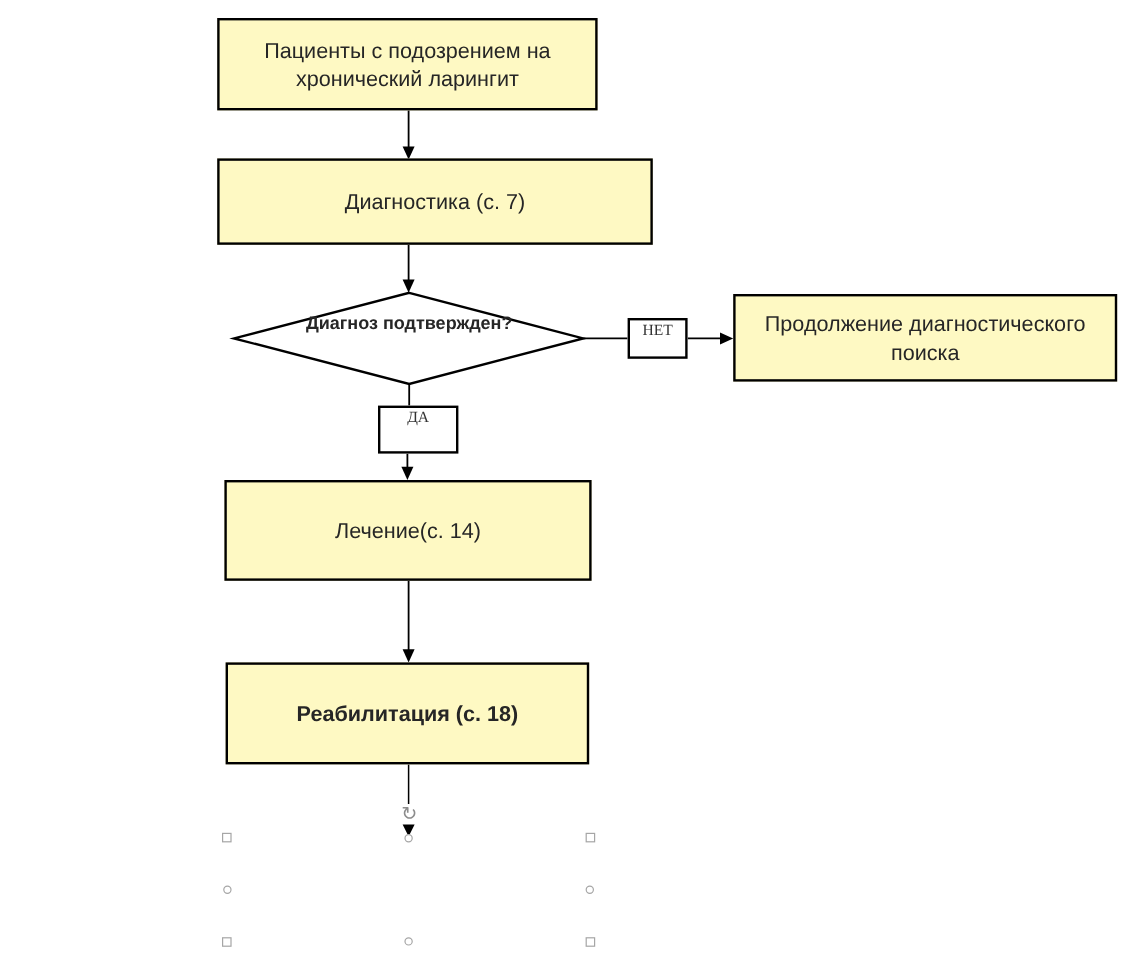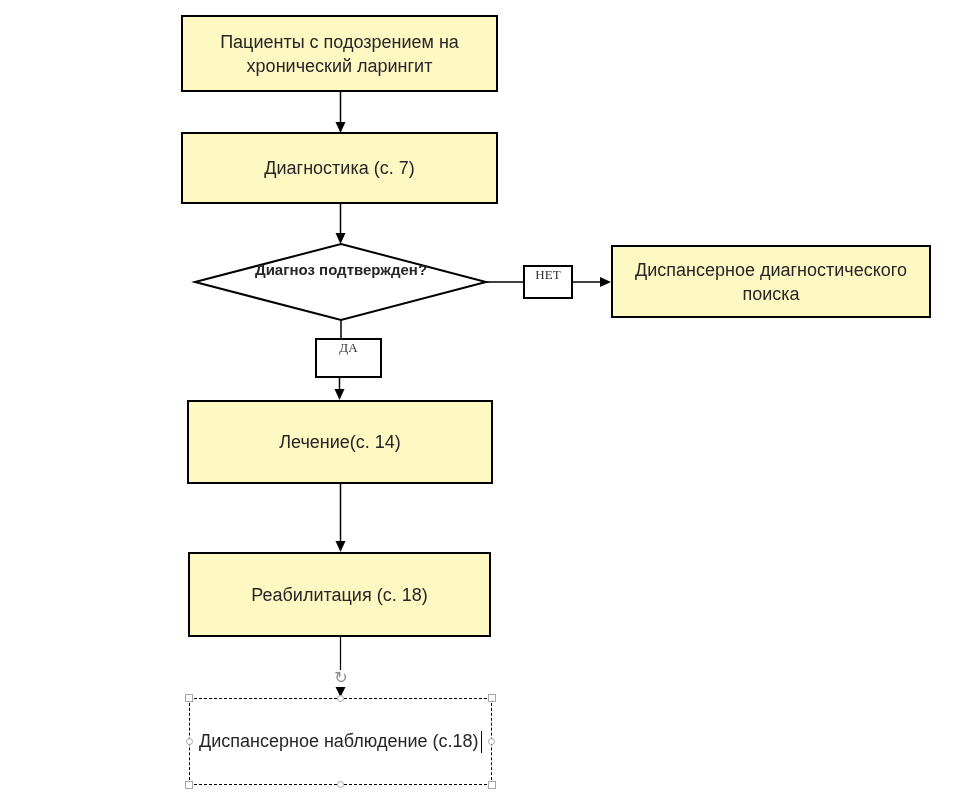--- a/index.html
+++ b/index.html
@@ -133,52 +133,48 @@
     <polygon points="340.5,552 335.5,541 345.5,541" fill="#000"></polygon>
 
     <line x1="340.5" y1="637" x2="340.5" y2="670" stroke="#000" stroke-width="1.25"></line>
     <polygon points="340.5,697 335.5,687 345.5,687" fill="#000"></polygon>
   </svg>
 
   <div class="node" style="left:181px; top:15px; width:317px; height:77px;">
     <span style="max-width:280px;">Пациенты с подозрением на хронический ларингит</span>
   </div>
 
-  <div class="node" style="left:181px; top:132px; width:317px; height:72px;">
+  <div class="node" style="left:181px; top:132px; width:363px; height:72px;">
     <span>Диагностика (с. 7)</span>
   </div>
 
   <div class="diamond-text">Диагноз подтвержден?</div>
 
   <div class="edge-label" style="left:523px; top:265px; width:50px; height:34px;">
     <span>НЕТ</span>
   </div>
 
   <div class="node" style="left:611px; top:245px; width:320px; height:73px;">
-    <span style="max-width:300px;">Диспансерное диагностического поиска</span>
+    <span style="max-width:300px;">Продолжение диагностического поиска</span>
   </div>
 
   <div class="edge-label" style="left:315px; top:338px; width:67px; height:40px;">
     <span>ДА</span>
   </div>
 
   <div class="node" style="left:187px; top:400px; width:306px; height:84px;">
     <span>Лечение(с. 14)</span>
   </div>
 
-  <div class="node" style="left:188px; top:552px; width:303px; height:85px;">
+  <div class="node" style="left:188px; top:552px; width:303px; height:85px;font-weight:bold;">
     <span>Реабилитация (с. 18)</span>
   </div>
 
   <div class="rotation-handle">↻</div>
 
-  <div class="dashed-node">
-    <span>Диспансерное наблюдение (с.18)</span>
-      <span class="text-cursor"></span>
-  </div>
 
   <div class="handle" style="left:185px; top:694px;"></div>
   <div class="handle" style="left:488px; top:694px;"></div>
   <div class="handle" style="left:185px; top:781px;"></div>
   <div class="handle" style="left:488px; top:781px;"></div>
 
   <div class="handle round" style="left:337px; top:695px;"></div>
   <div class="handle round" style="left:337px; top:781px;"></div>
   <div class="handle round" style="left:186px; top:738px;"></div>
   <div class="handle round" style="left:488px; top:738px;"></div>

